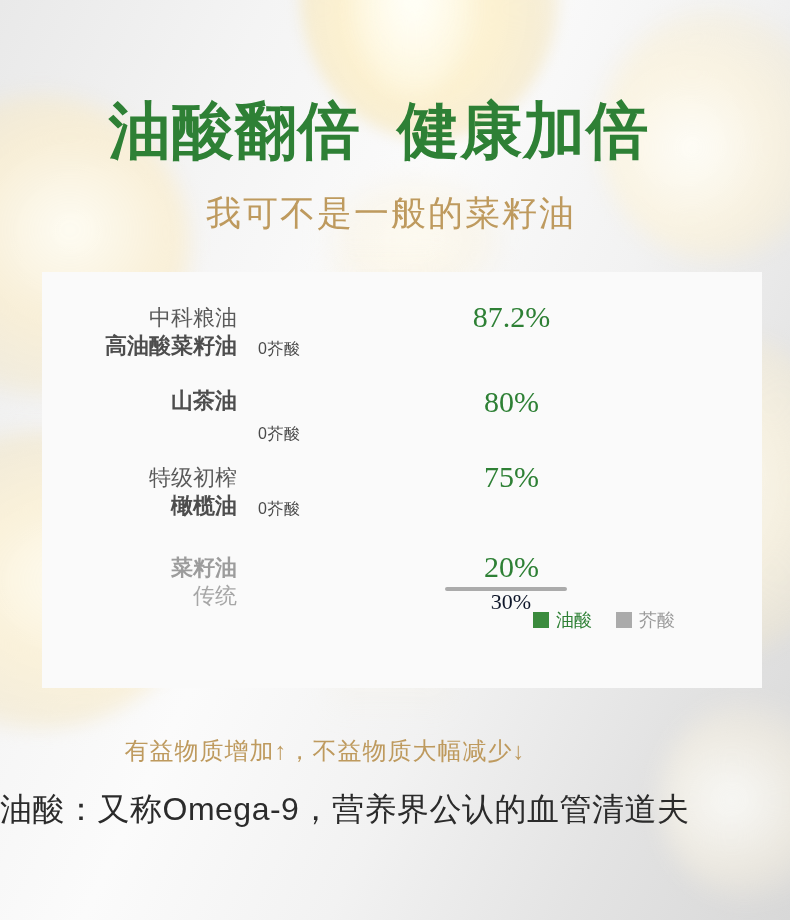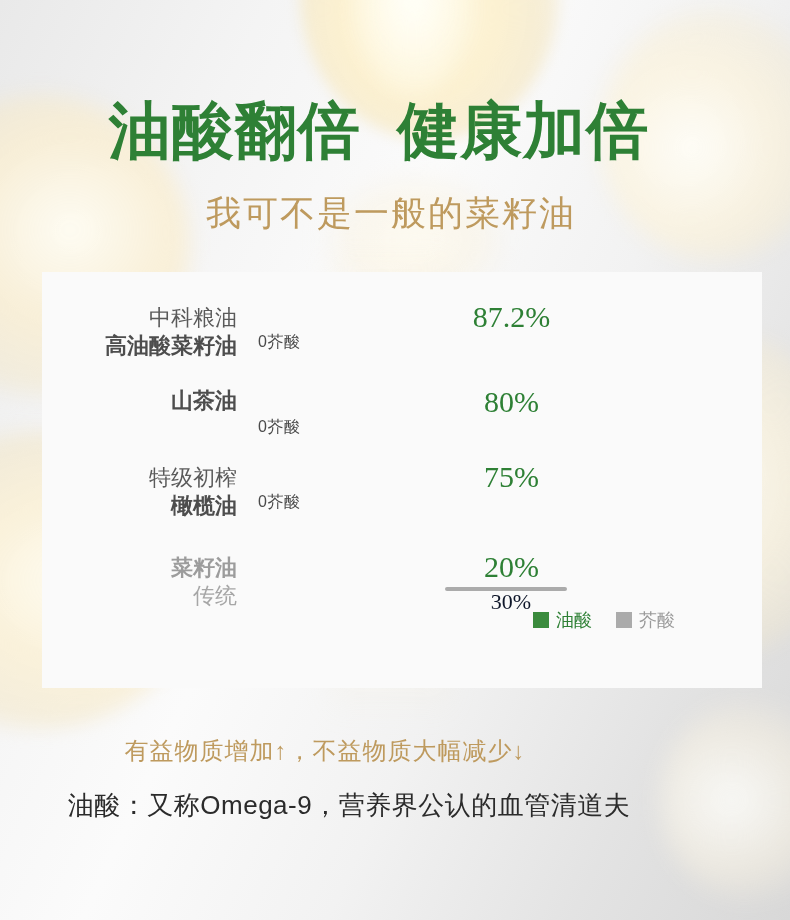--- a/index.html
+++ b/index.html
@@ -176,21 +176,21 @@
     color: #2E8035;
     line-height: 1;
   }
   .bar-value.small-gray {
     font-size: 22px;
     color: #0f172a;
     margin-left: 10px;
   }
 
   .sub-note {
-    margin-top: 4px;
+    margin-top: 11px;
     margin-left: 8px;
     font-size: 16px;
     color: #4A4A4A;
     letter-spacing: .5px;
   }
 
   
   .legend {
     position: absolute;
     left: 491px;
@@ -215,22 +215,21 @@
     text-align: center;
     font-size: 24px;
     color: #BE9A5E;
     letter-spacing: 1px;
     white-space: pre;
   }
   .tagline {
     position: absolute;
     left: 0; top: 788px;
     width: 698px;
-    text-align: center;
-    font-size: 26px;
+    font-size: 32px;
     color: #2B2B2B;
     letter-spacing: .5px;
     white-space: pre;
   }
 </style>
 </head>
 <body>
 
 <div id="page">
 

